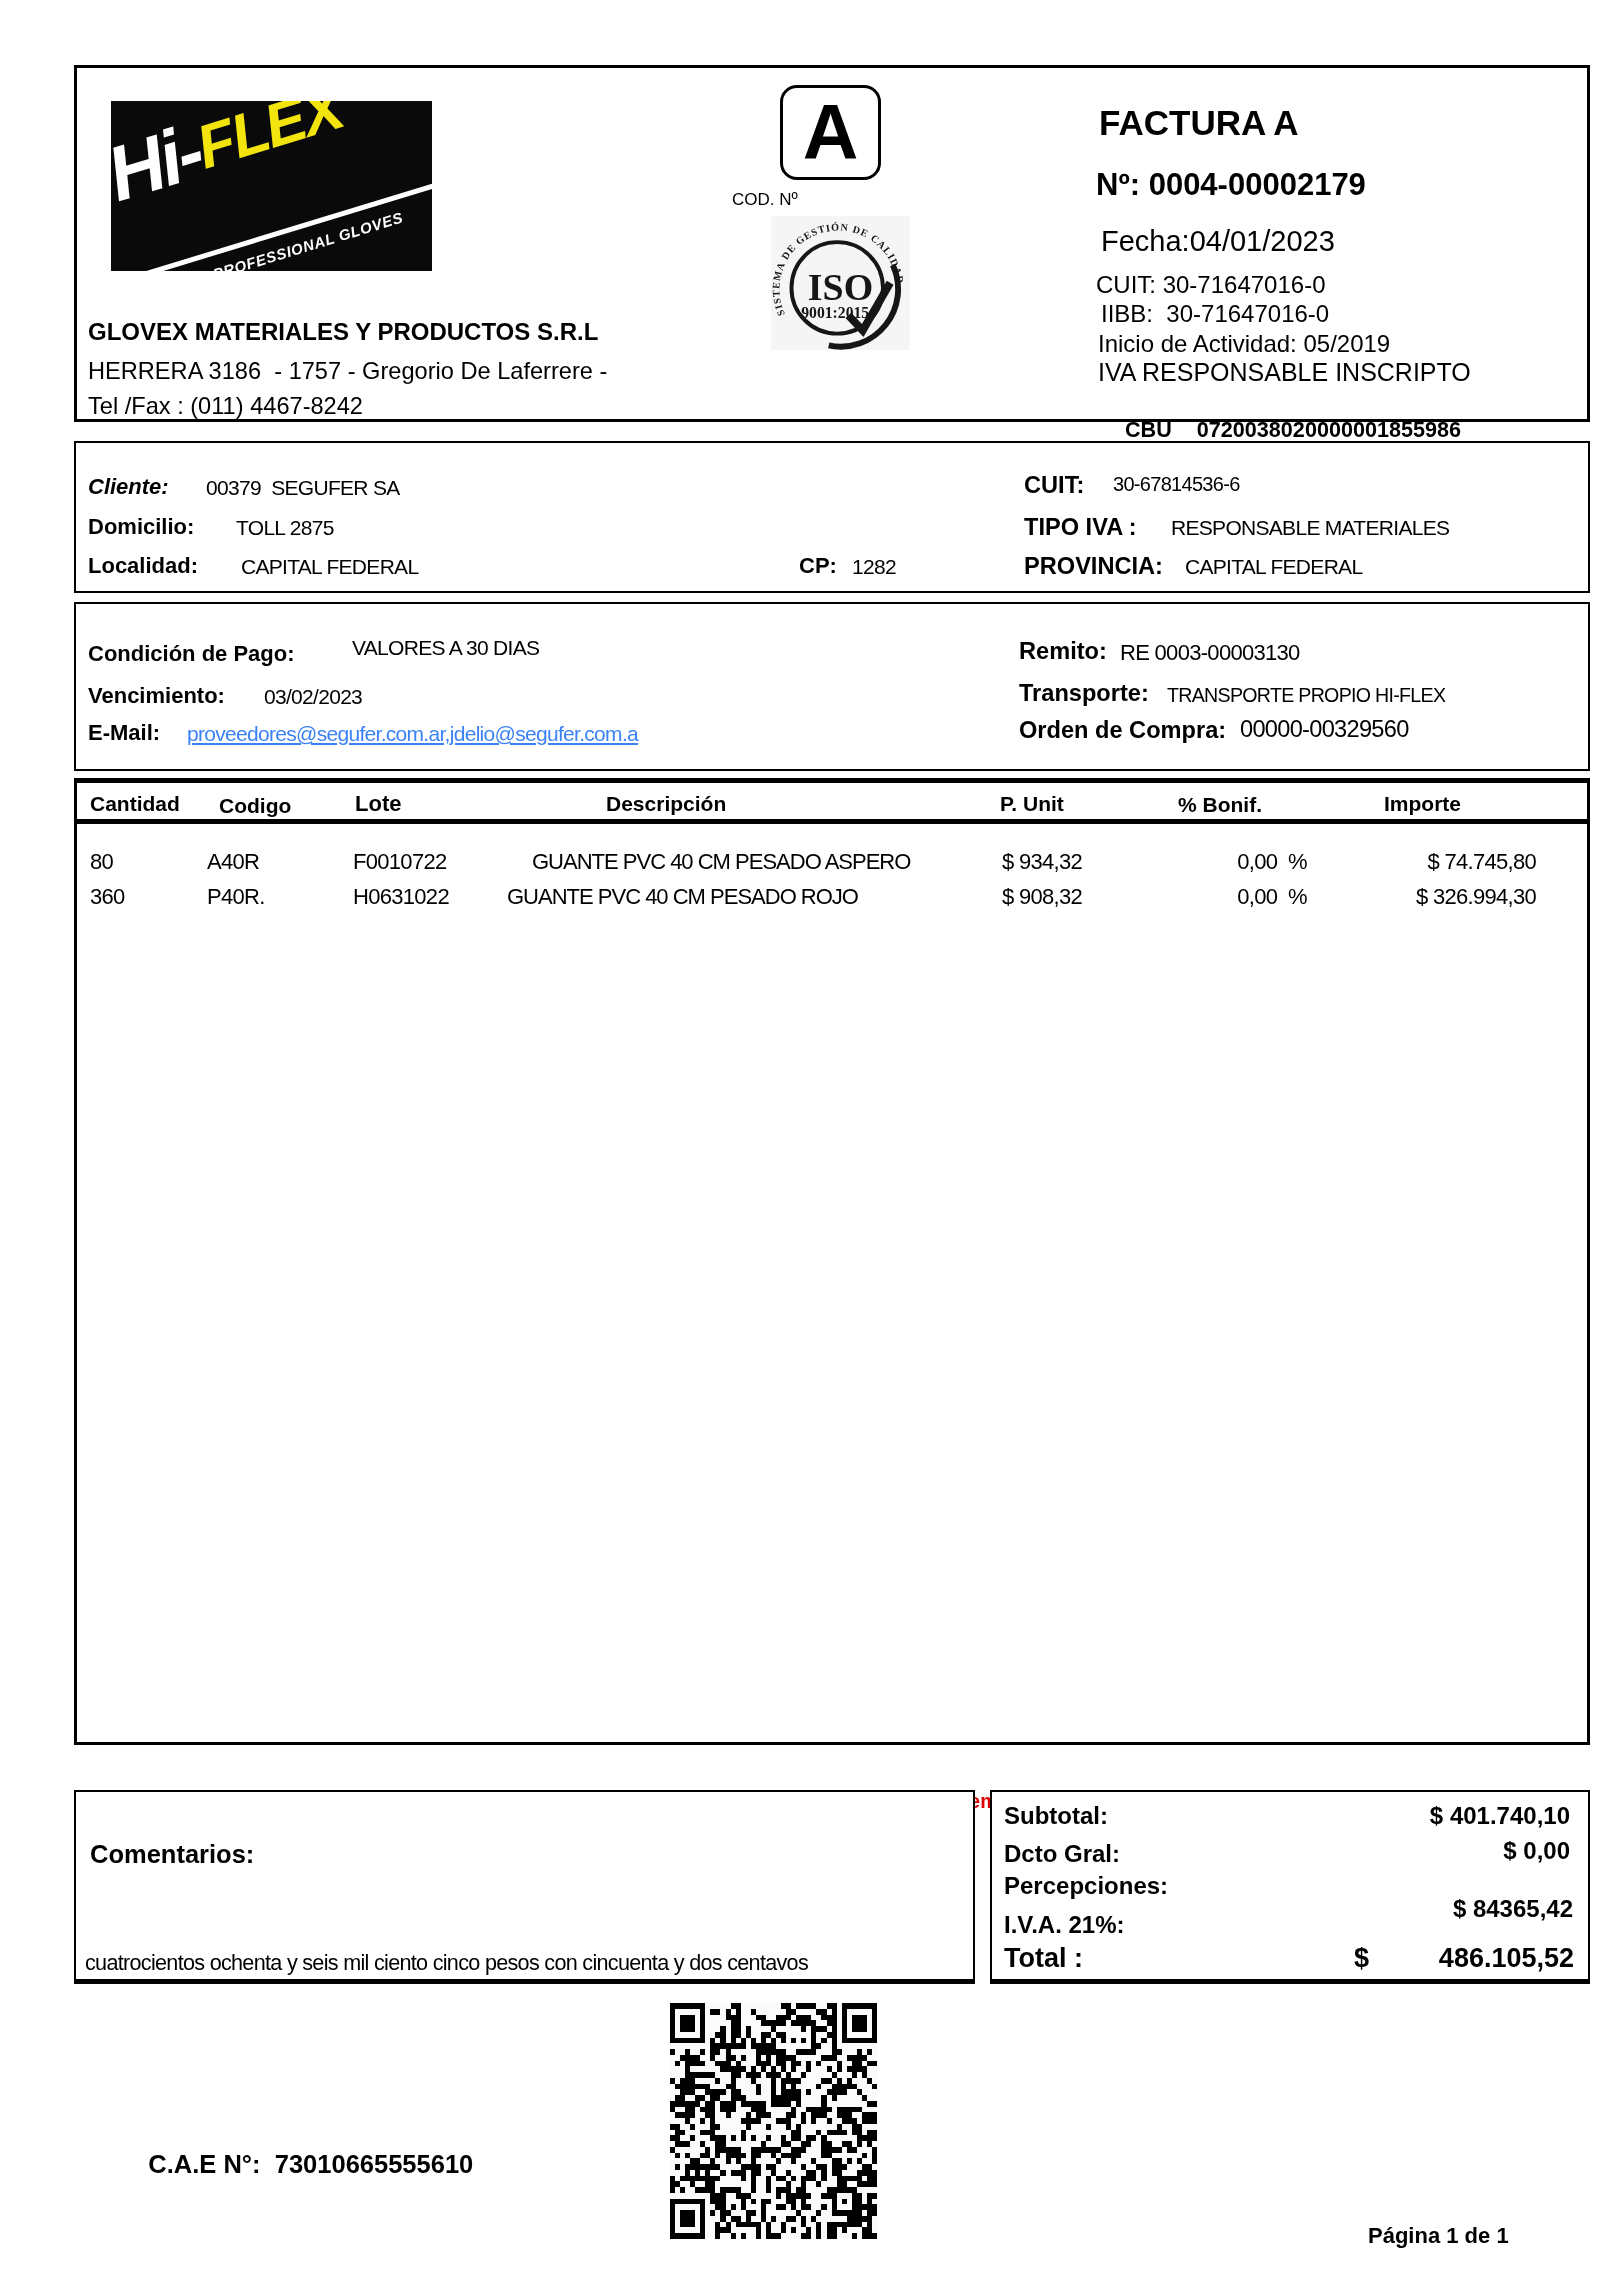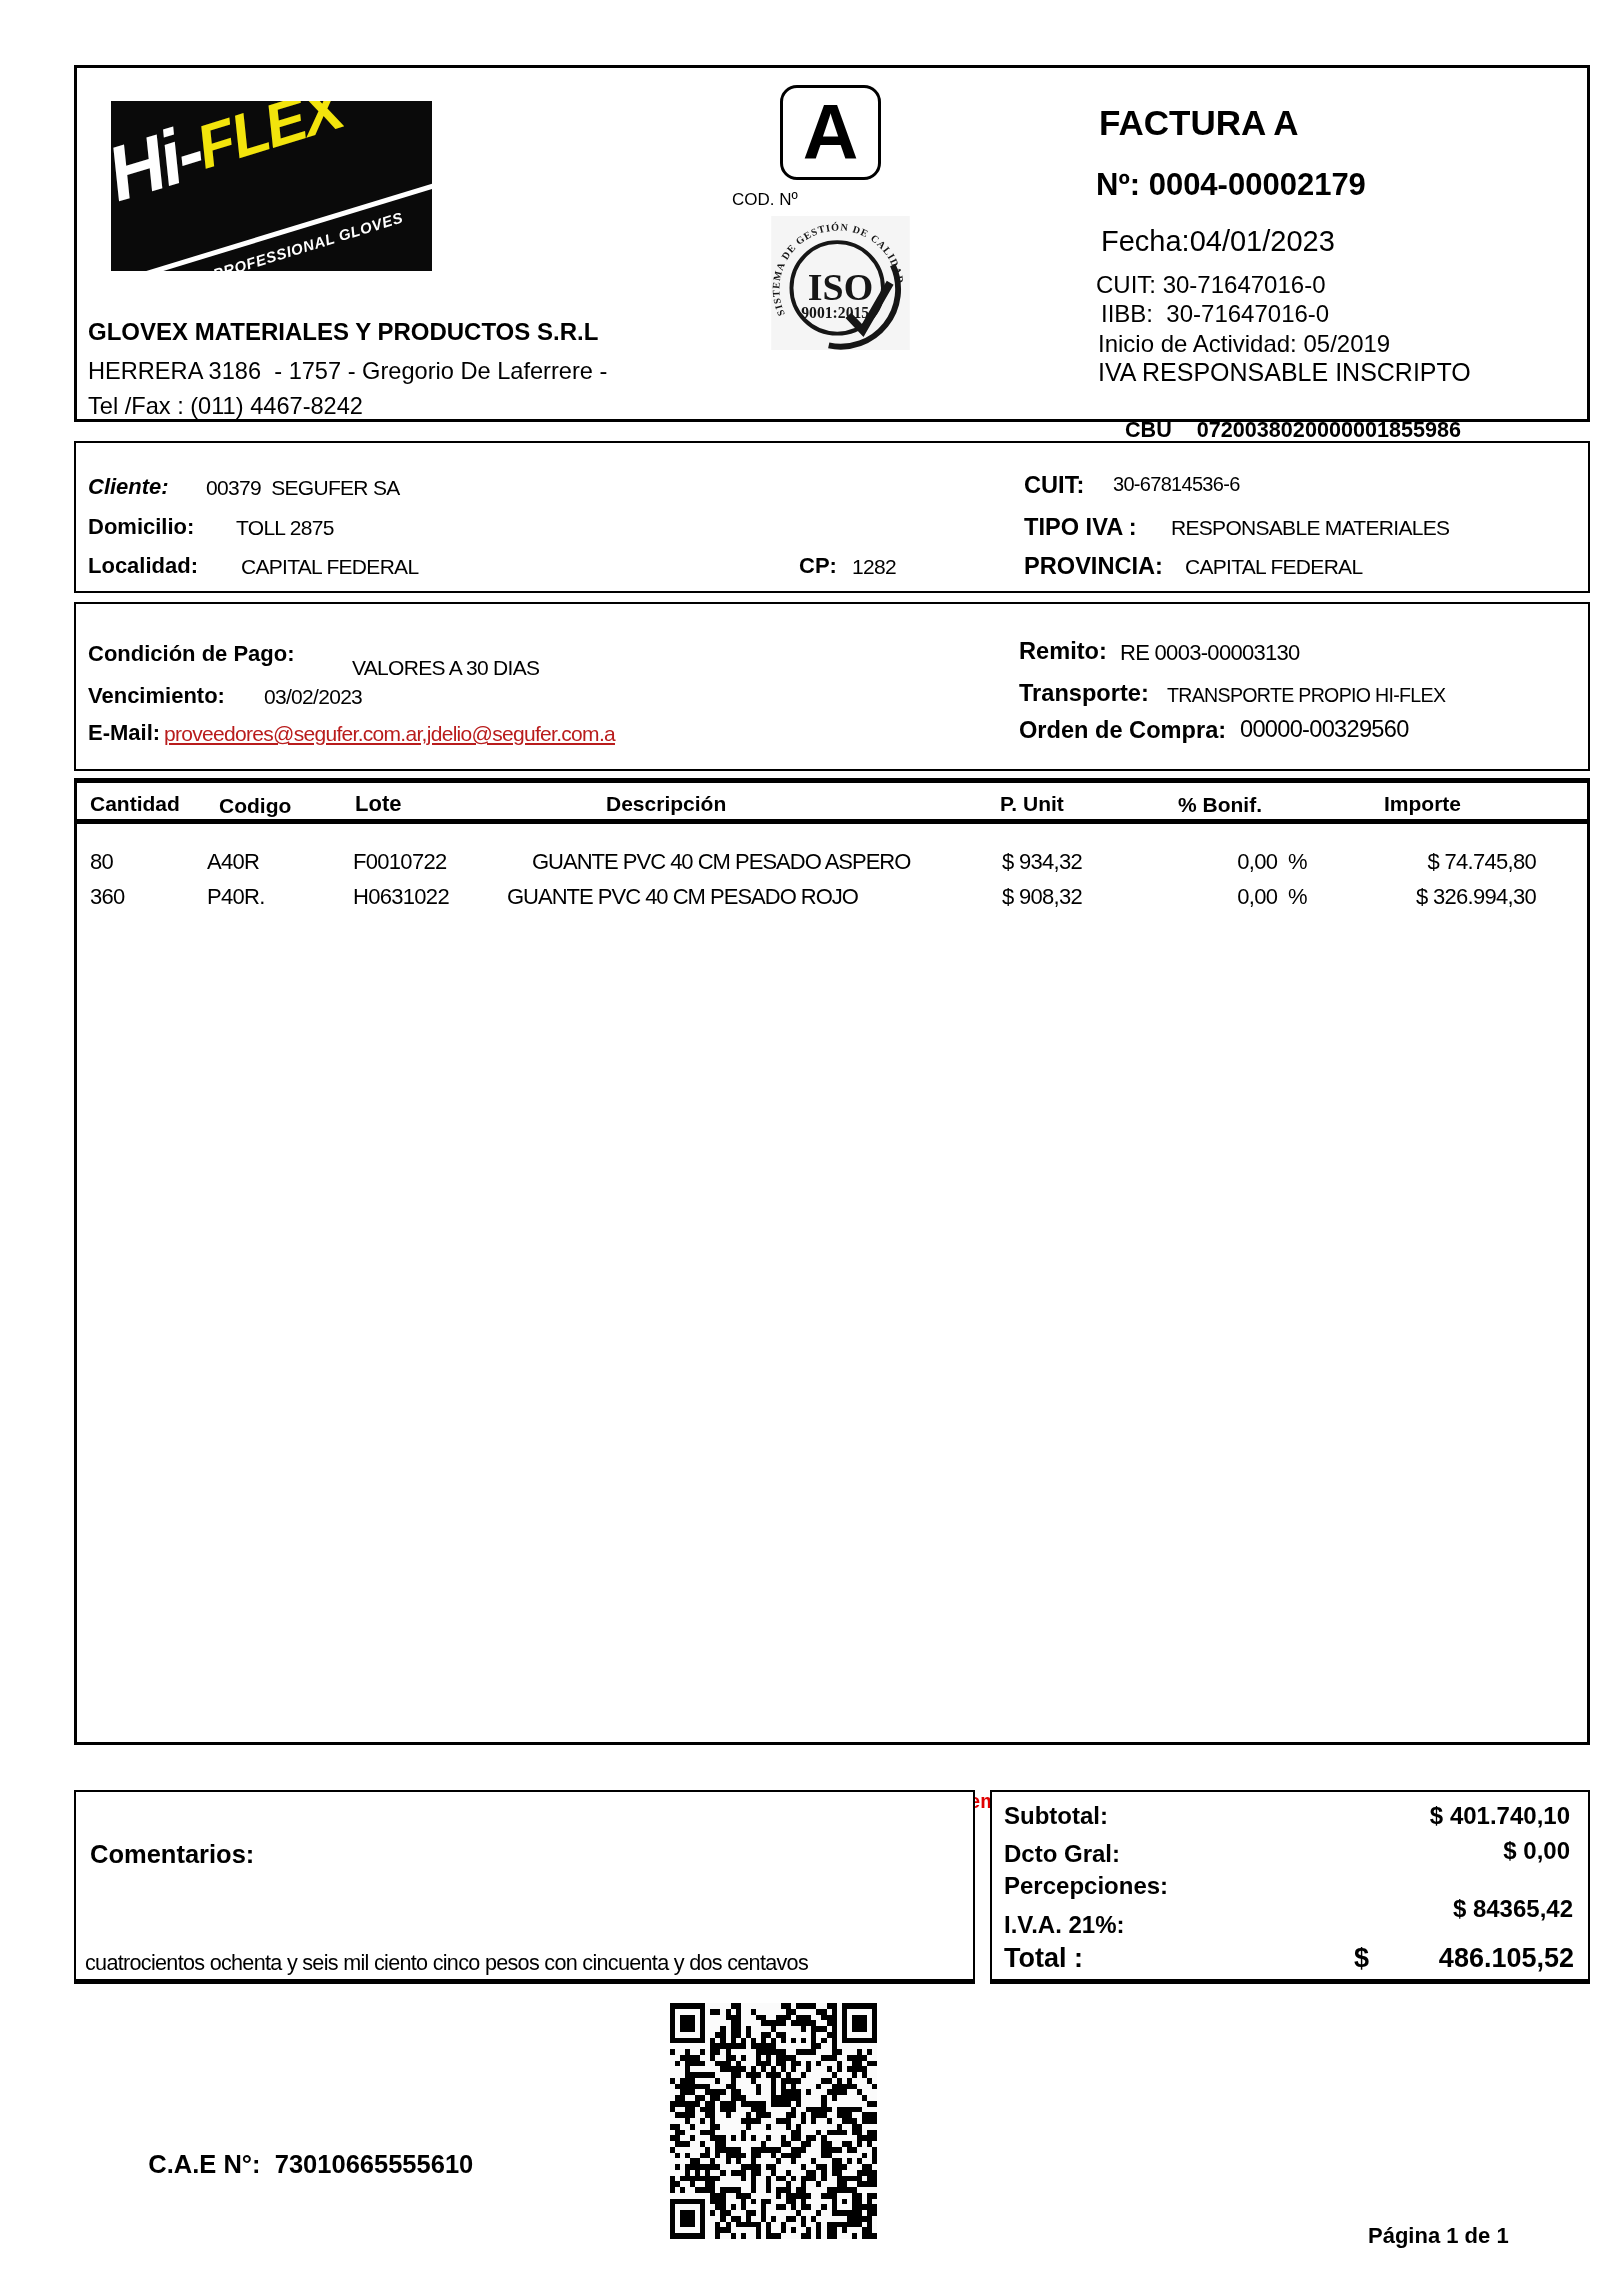--- a/index.html
+++ b/index.html
@@ -87,25 +87,25 @@
   <div class="abs cond" style="left:852px;top:555px;font-size:21px;">1282</div>
   <div class="abs b" style="left:1024px;top:472px;font-size:23.6px;">CUIT:</div>
   <div class="abs cond" style="left:1113px;top:473px;font-size:20px;">30-67814536-6</div>
   <div class="abs b" style="left:1024px;top:514px;font-size:23.6px;">TIPO IVA :</div>
   <div class="abs cond" style="left:1171px;top:516px;font-size:21px;">RESPONSABLE MATERIALES</div>
   <div class="abs b" style="left:1024px;top:553px;font-size:23.6px;">PROVINCIA:</div>
   <div class="abs cond" style="left:1185px;top:555px;font-size:21px;">CAPITAL FEDERAL</div>
 
   <div class="box" style="left:74px;top:602px;width:1516px;height:169px;border-width:2.6px;"></div>
   <div class="abs b" style="left:88px;top:641px;font-size:22px;">Condición de Pago:</div>
-  <div class="abs cond" style="left:352px;top:656px;font-size:21px;">VALORES A 30 DIAS</div>
+  <div class="abs cond" style="left:352px;top:636px;font-size:21px;">VALORES A 30 DIAS</div>
   <div class="abs b" style="left:88px;top:683px;font-size:22px;">Vencimiento:</div>
   <div class="abs cond" style="left:264px;top:685px;font-size:21px;">03/02/2023</div>
   <div class="abs b" style="left:88px;top:720px;font-size:22px;">E-Mail:</div>
-  <a class="abs cond u" href="#" style="left:164px;top:722px;font-size:21px;color:#b91c1c;">proveedores@segufer.com.ar,jdelio@segufer.com.a</a>
+  <a class="abs cond u" href="#" style="left:187px;top:722px;font-size:21px;color:#3b82f6;">proveedores@segufer.com.ar,jdelio@segufer.com.a</a>
   <div class="abs b" style="left:1019px;top:638px;font-size:23.6px;">Remito:</div>
   <div class="abs cond" style="left:1120px;top:640px;font-size:22px;">RE 0003-00003130</div>
   <div class="abs b" style="left:1019px;top:680px;font-size:23.6px;">Transporte:</div>
   <div class="abs cond" style="left:1167px;top:684px;font-size:19.6px;">TRANSPORTE PROPIO HI-FLEX</div>
   <div class="abs b" style="left:1019px;top:717px;font-size:23.6px;">Orden de Compra:</div>
   <div class="abs cond" style="left:1240px;top:716px;font-size:23.6px;">00000-00329560</div>
 
   <div class="box" style="left:74px;top:778px;width:1516px;height:967px;border-width:5.2px 3.3px 3.3px 3.3px;"></div>
   <div style="position:absolute;left:74px;top:819px;width:1516px;height:5.2px;background:#000;"></div>
 

